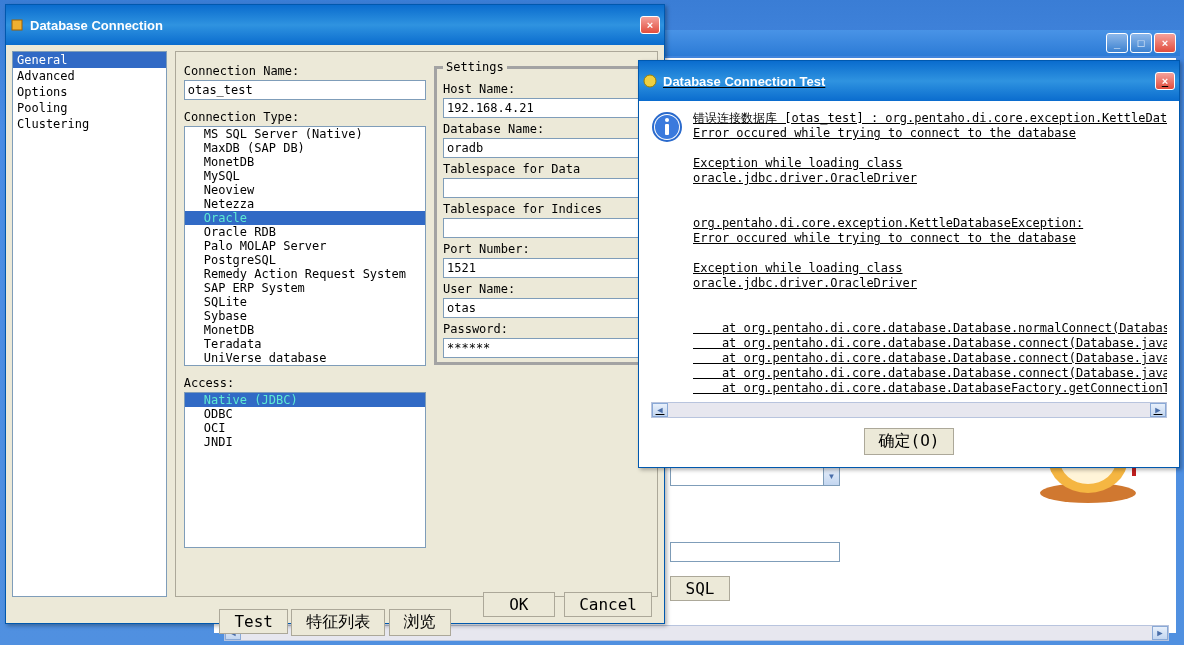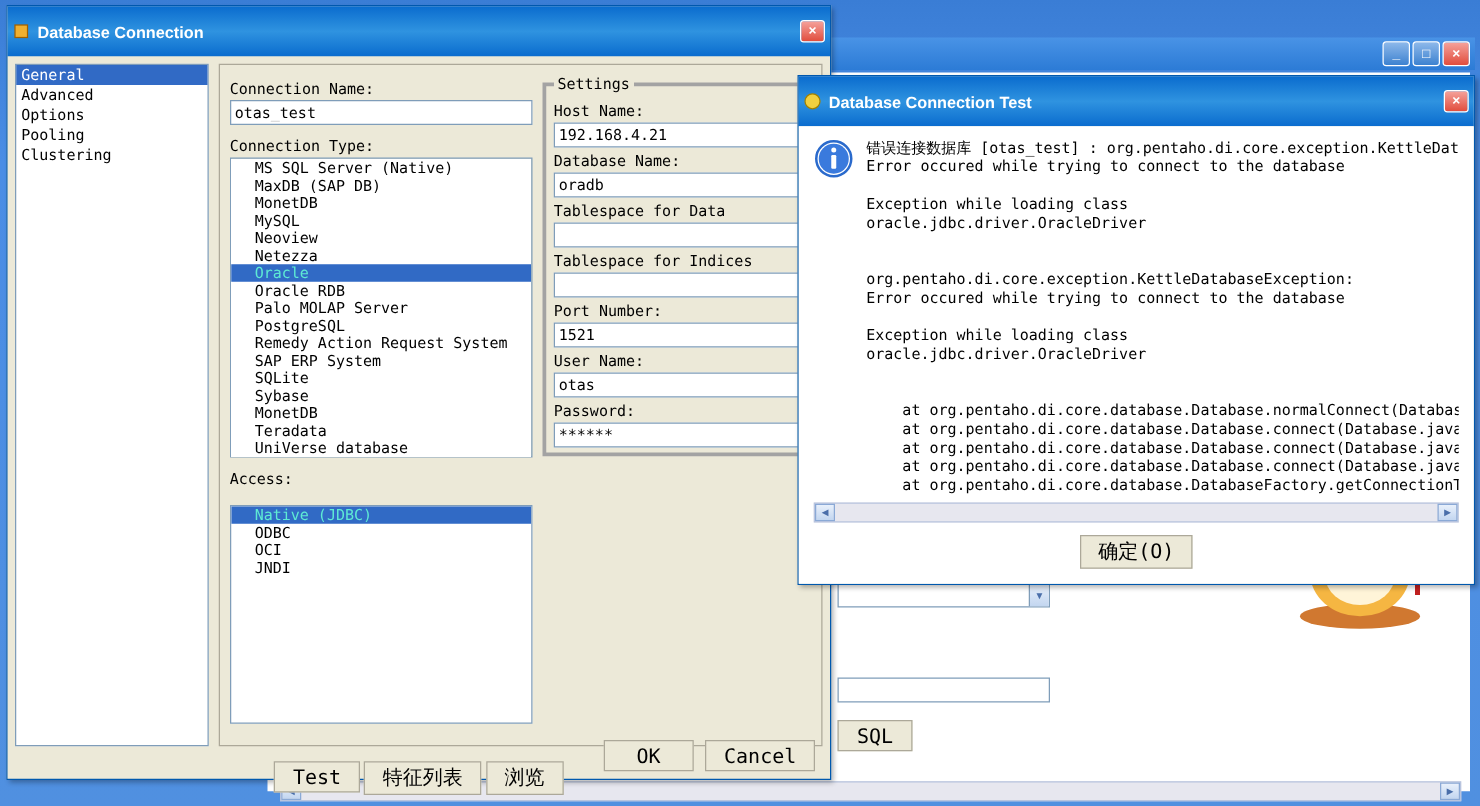--- a/index.html
+++ b/index.html
@@ -109,21 +109,21 @@
   background: #fff;
 }
 .listbox {
   width: 100%;
   background: #fff;
   border: 1px solid #7f9db9;
   overflow-y: auto;
   font-family: SimSun, monospace;
 }
 .listbox.conn-type { height: 240px; }
-.listbox.access { height: 175px; margin-top: 12px; }
+.listbox.access { height: 156px; margin-top: 0; }
 .list-item {
   padding: 0px 19px;
   cursor: pointer;
   white-space: nowrap;
 }
 .list-item.selected {
   background: #316ac5;
   color: #5eead4;
 }
 fieldset {
@@ -152,20 +152,21 @@
   position: absolute;
   bottom: 6px;
   right: 12px;
 }
 .bottom-row .btn { margin-left: 6px; min-width: 72px; }
 
 
 .error-dialog {
   left: 638px; top: 60px;
   width: 542px;
+  text-decoration: underline;
 }
 .error-body {
   padding: 10px 12px 12px 12px;
   background: #fff;
 }
 .error-content {
   display: flex;
   gap: 10px;
 }
 .info-icon {

